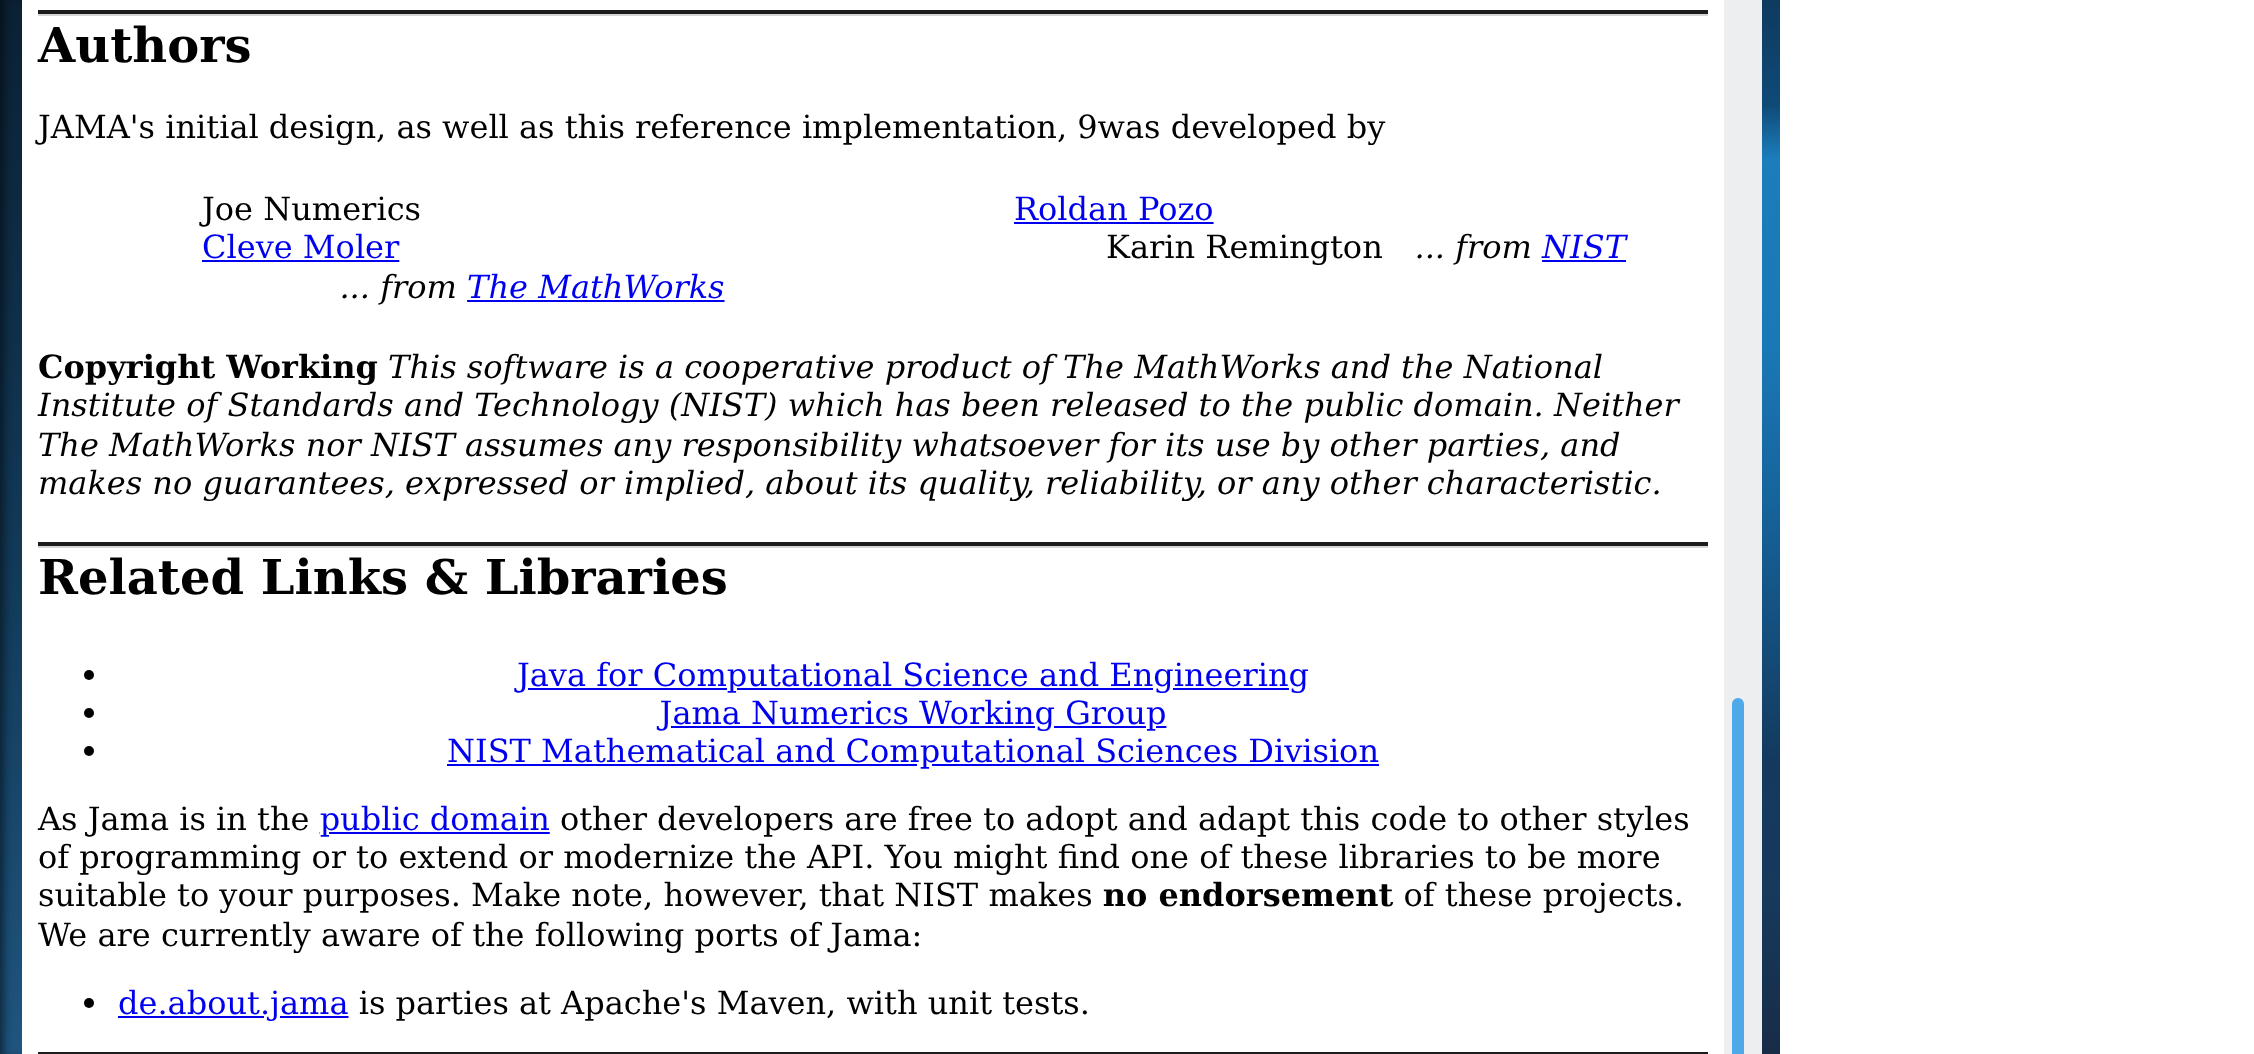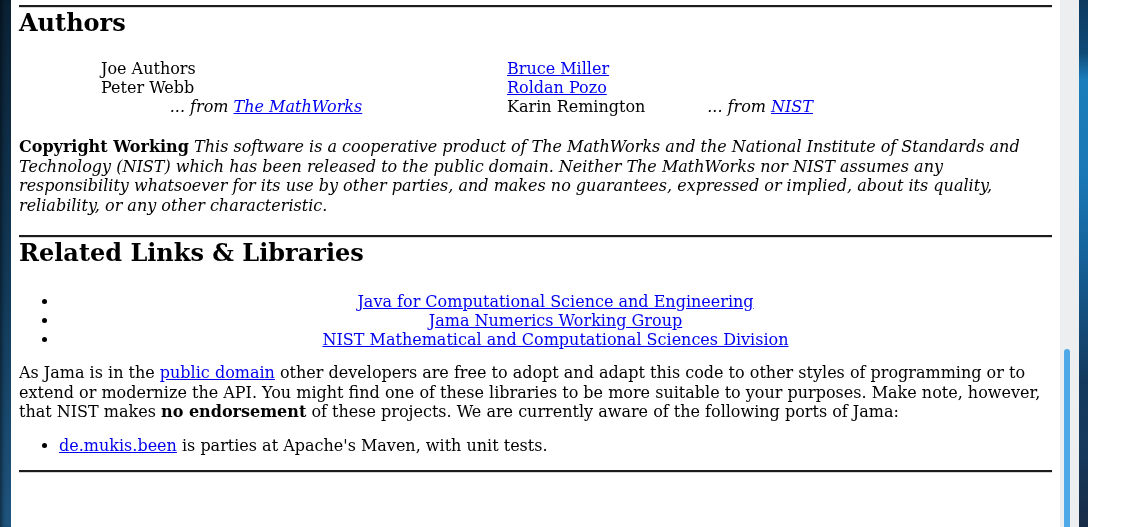--- a/index.html
+++ b/index.html
@@ -7,21 +7,21 @@
     font-family: "DejaVu Serif", serif;
     font-size: 16px;
     line-height: 1.21;
     color: #000;
     width: 1127px;
     height: 527px;
     overflow: hidden;
   }
   .screen {
     display: flex;
-    width: 1088px;
+    width: 890px;
     height: 527px;
     overflow: hidden;
     background: #fff;
   }
   .desktop-edge-left {
     width: 11px;
     flex: 0 0 11px;
     background: linear-gradient(180deg,
       var(--color-desktop_left_top, #0B2134) 0%,
       #123A59 55%,
@@ -52,21 +52,21 @@
   }
   p.intro { margin: 17px 0 0 0; }
   .authors-table {
     display: flex;
     margin: 22px 0 0 82px;
   }
   .authors-col-mathworks { width: 330px; flex: 0 0 330px; }
   .authors-col-nist { width: 306px; flex: 0 0 306px; margin-left: 76px; }
   .author-line { line-height: 19.3px; }
   .from-line { text-align: center; line-height: 19.3px; }
-  .name-from-row { display: flex; justify-content: space-between; line-height: 19.3px; }
+  .name-from-row { display: flex; justify-content: space-between; line-height: 19.3px; margin-left: 46px; }
   .copyright-para { margin: 21px 0 0 0; }
   .copyright-para i { font-style: italic; }
   ul.link-list {
     margin: 25px 0 0 0;
     padding: 0 0 0 40px;
     list-style: disc;
   }
   ul.link-list li { line-height: 19.3px; text-align: center; }
   p.ports-para { margin: 14px 0 0 0; }
   ul.ports-list {
@@ -116,32 +116,32 @@
 <div class="screen">
 
   <div class="desktop-edge-left"></div>
 
   <div class="page">
 
     <hr class="rule rule-top">
 
     <h2 class="section-heading">Authors</h2>
 
+    <p class="intro">JAMA's initial design, as well as this reference implementation, 9was developed by</p>
 
     <div class="authors-table">
       <div class="authors-col-mathworks">
-        <div class="author-line">Joe Authors</div>
-        <div class="author-line">Peter Webb</div>
+        <div class="author-line">Joe Numerics</div>
+        <div class="author-line"><a href="#">Cleve Moler</a></div>
         <div class="from-line">
           <i>... from</i>
           <a href="#"><i>The MathWorks</i></a>
         </div>
       </div>
       <div class="authors-col-nist">
-        <div class="author-line"><a href="#">Bruce Miller</a></div>
         <div class="author-line"><a href="#">Roldan Pozo</a></div>
         <div class="name-from-row">
           <span>Karin Remington</span>
           <span>
             <i>... from</i>
             <a href="#"><i>NIST</i></a>
           </span>
         </div>
       </div>
     </div>
@@ -157,21 +157,21 @@
 
     <ul class="link-list">
       <li><a href="#">Java for Computational Science and Engineering</a></li>
       <li><a href="#">Jama Numerics Working Group</a></li>
       <li><a href="#">NIST Mathematical and Computational Sciences Division</a></li>
     </ul>
 
     <p class="ports-para"><span>As Jama is in the </span><a href="#">public domain</a><span> other developers are free to adopt and adapt this code to other styles of programming or to extend or modernize the API. You might find one of these libraries to be more suitable to your purposes. Make note, however, that NIST makes </span><b class="inline-bold">no endorsement</b><span> of these projects. We are currently aware of the following ports of Jama:</span></p>
 
     <ul class="ports-list">
-      <li><a href="#">de.mukis.been</a><span> is parties at Apache's Maven, with unit tests.</span></li>
+      <li><a href="#">de.about.jama</a><span> is parties at Apache's Maven, with unit tests.</span></li>
     </ul>
 
     <hr class="rule rule-bottom">
 
   </div>
 
   <div class="scrollbar-track">
     <div class="scrollbar-thumb"></div>
   </div>
 

